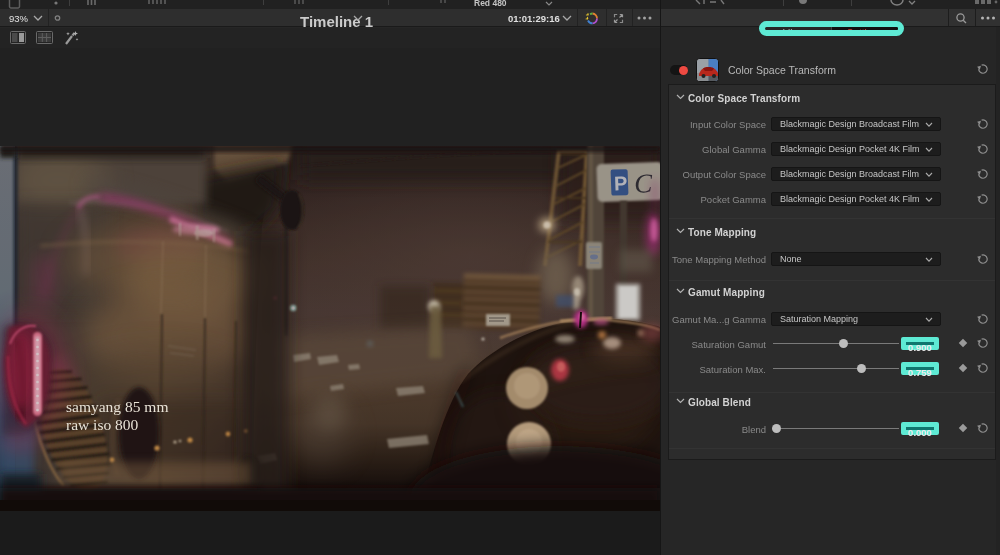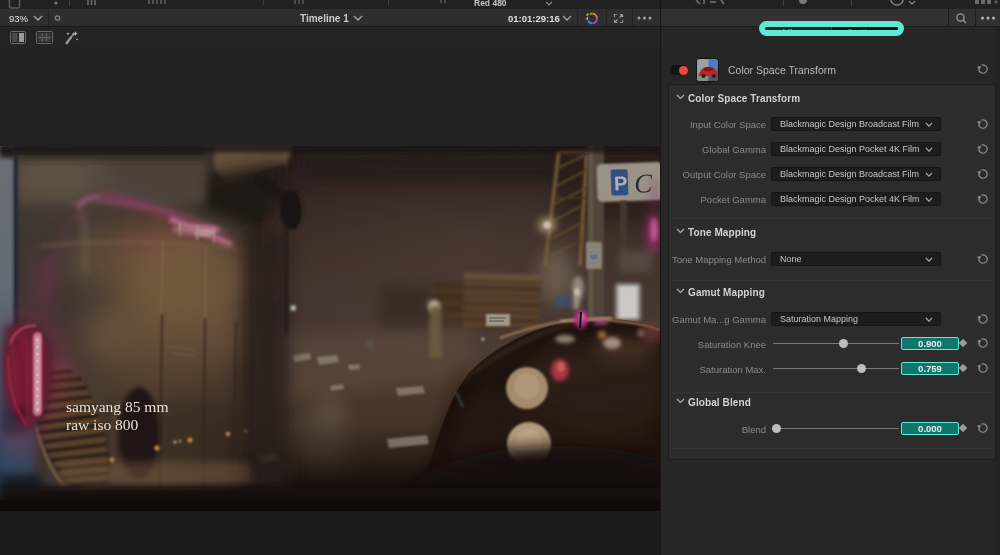--- a/index.html
+++ b/index.html
@@ -3,21 +3,21 @@
 *{margin:0;padding:0;box-sizing:border-box}
 html,body{width:1000px;height:555px;overflow:hidden}
 body{background:#262626;font-family:"Liberation Sans",sans-serif;position:relative}
 .a{position:absolute}
 
 #topstrip{left:0;top:0;width:1000px;height:9px;background:#212121}
 
 #vbar{left:0;top:9px;width:660px;height:18px;background:#2e2e2e;border-bottom:1px solid #1a1a1a}
 #vbar .sep{position:absolute;top:0;width:1px;height:17px;background:#222}
 .zoom{left:9px;top:4px;color:#e2e2e2;font-size:9.5px;font-weight:normal}
-.tl1{left:300px;top:4px;color:#cbcbcb;font-size:10px;font-weight:bold}
+.tl1{left:300px;top:4px;color:#cbcbcb;font-size:15px;font-weight:bold}
 .tc{left:508px;top:4px;color:#e0e0e0;font-size:9.5px;font-weight:bold}
 
 #rbar{left:661px;top:9px;width:339px;height:18px;background:#313131;border-bottom:1px solid #1a1a1a}
 #rbar .sep{position:absolute;top:0;width:1px;height:17px;background:#1d1d1d}
 
 #irow{left:0;top:28px;width:660px;height:20px;background:#232323}
 
 #vtop{left:0;top:48px;width:660px;height:98px;background:#212121}
 #vbot{left:0;top:511px;width:660px;height:44px;background:#1b1b1b}
 #vid{left:0;top:146px;width:660px;height:365px;background:#332724}
@@ -35,21 +35,21 @@
 
 #box{left:668px;top:84px;width:328px;height:376px;background:#2c2c2c;border:1px solid #1b1b1b}
 .sech{position:absolute;left:0;color:#d2d2d2;font-size:10px;font-weight:bold;letter-spacing:.1px}
 .chev{position:absolute;color:#b0b0b0;font-size:9px;font-weight:normal}
 .lbl{position:absolute;color:#8a8a8a;font-size:9.5px;text-align:right;width:150px}
 .dd{position:absolute;left:102px;width:170px;height:14px;background:#1d1d1d;border:1px solid #151515;border-radius:2px;color:#c6c6c6;font-size:9px;line-height:12px;padding-left:8px;white-space:nowrap}
 .dd .c{position:absolute;right:7px;top:4px;width:8px;height:6px}
 .sep2{position:absolute;left:0;width:326px;height:1px;background:#222222;border-bottom:1px solid #333}
 .track{position:absolute;height:1px;background:#7a7a7a}
 .thumbk{position:absolute;width:9px;height:9px;border-radius:50%;background:#bdbdbd}
-.vbox{position:absolute;left:232px;width:58px;height:13px;background:#0f766e;border:1px solid #5eead4;border-radius:2px;color:#ececec;font-size:9.5px;font-weight:bold;text-align:center;line-height:11px}
+.vbox{position:absolute;left:232px;width:38px;height:13px;background:#0f766e;border:5px solid #5eead4;border-radius:2px;color:#ececec;font-size:9.5px;font-weight:bold;text-align:center;line-height:11px}
 .dia{position:absolute;width:6px;height:6px;background:#9a9a9a;transform:rotate(45deg)}
 .rst{position:absolute;width:12px;height:12px;overflow:visible}
 </style></head>
 <body>
 <div class="a" id="topstrip">
 <svg width="1000" height="9" style="position:absolute;left:0;top:0">
 <path d="M9.5 0 V6.4 A1.5 1.5 0 0 0 11 7.9 H18 A1.5 1.5 0 0 0 19.5 6.4 V0" fill="none" stroke="#5e5e5e" stroke-width="1.5"></path>
 <circle cx="56" cy="3" r="1.6" fill="#787878"></circle>
 <rect x="69" y="0" width="1" height="6" fill="#3e3e3e"></rect>
 <path d="M88 0 V5 M91.5 0 V5 M95 0 V5" stroke="#6a6a6a" stroke-width="1.6"></path>
@@ -455,21 +455,21 @@
       </svg></div>
   <div class="sep2" style="top:195px"></div>
   <svg class="chev" style="left:7px;top:203px" width="9" height="6">
       <path d="M1 1 L4.5 4.5 L8 1" stroke="#b0b0b0" fill="none" stroke-width="1.2"></path>
     </svg>
   <div class="sech" style="left:19px;top:202px">Gamut Mapping</div>
   <div class="lbl" style="left:-53px;top:229px">Gamut Ma...g Gamma</div>
   <div class="dd" style="top:227px">Saturation Mapping<svg class="c" viewBox="0 0 8 6">
         <path d="M1 1 L4 4.2 L7 1" stroke="#aaaaaa" fill="none" stroke-width="1.1"></path>
       </svg></div>
-  <div class="lbl" style="left:-53px;top:254px">Saturation Knee</div>
+  <div class="lbl" style="left:-53px;top:254px">Saturation Gamut</div>
   <div class="track" style="left:104px;top:258px;width:126px"></div>
   <div class="thumbk" style="left:170px;top:254px"></div>
   <div class="vbox" style="top:252px">0.900</div>
   <div class="dia" style="left:291px;top:255px"></div>
   <div class="lbl" style="left:-53px;top:279px">Saturation Max.</div>
   <div class="track" style="left:104px;top:283px;width:126px"></div>
   <div class="thumbk" style="left:188px;top:279px"></div>
   <div class="vbox" style="top:277px">0.759</div>
   <div class="dia" style="left:291px;top:280px"></div>
   <div class="sep2" style="top:307px"></div>

